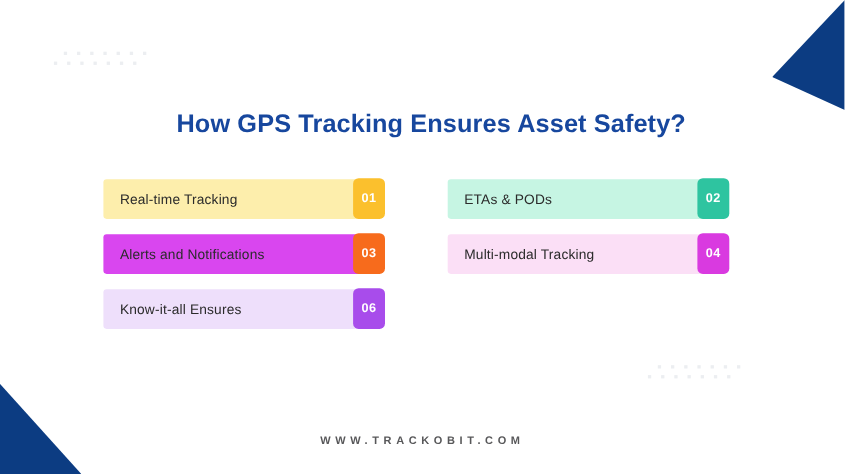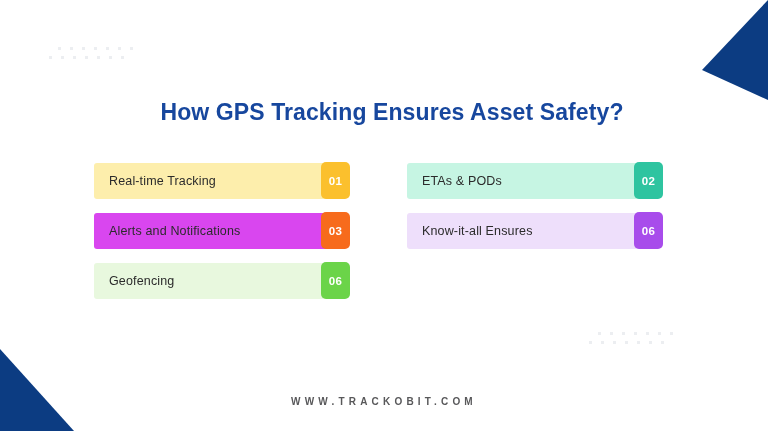--- a/index.html
+++ b/index.html
@@ -199,28 +199,28 @@
     <div class="card" style="background: rgb(198, 245, 227);">
       <span class="card-label">ETAs &amp; PODs</span>
       <span class="card-badge" style="background: rgb(46, 196, 160);">02</span>
     </div>
 
     <div class="card" style="background: #d946ef;">
       <span class="card-label">Alerts and Notifications</span>
       <span class="card-badge" style="background: rgb(247, 107, 28);">03</span>
     </div>
 
+    <div class="card" style="background: rgb(251, 223, 246);">
+      <span class="card-label">Multi-modal Tracking</span>
+      <span class="card-badge" style="background: rgb(217, 58, 224);">04</span>
+    </div>
 
     <div class="card" style="background: rgb(238, 223, 251);">
       <span class="card-label">Know-it-all Ensures</span>
       <span class="card-badge" style="background: rgb(168, 76, 235);">06</span>
     </div>
 
-    <div class="card" style="background: rgb(232, 248, 222);">
-      <span class="card-label">Geofencing</span>
-      <span class="card-badge" style="background: rgb(107, 212, 73);">06</span>
-    </div>
 
   </div>
 
   <div class="footer">WWW.TRACKOBIT.COM</div>
 
 </div>
 
 </body></html>

